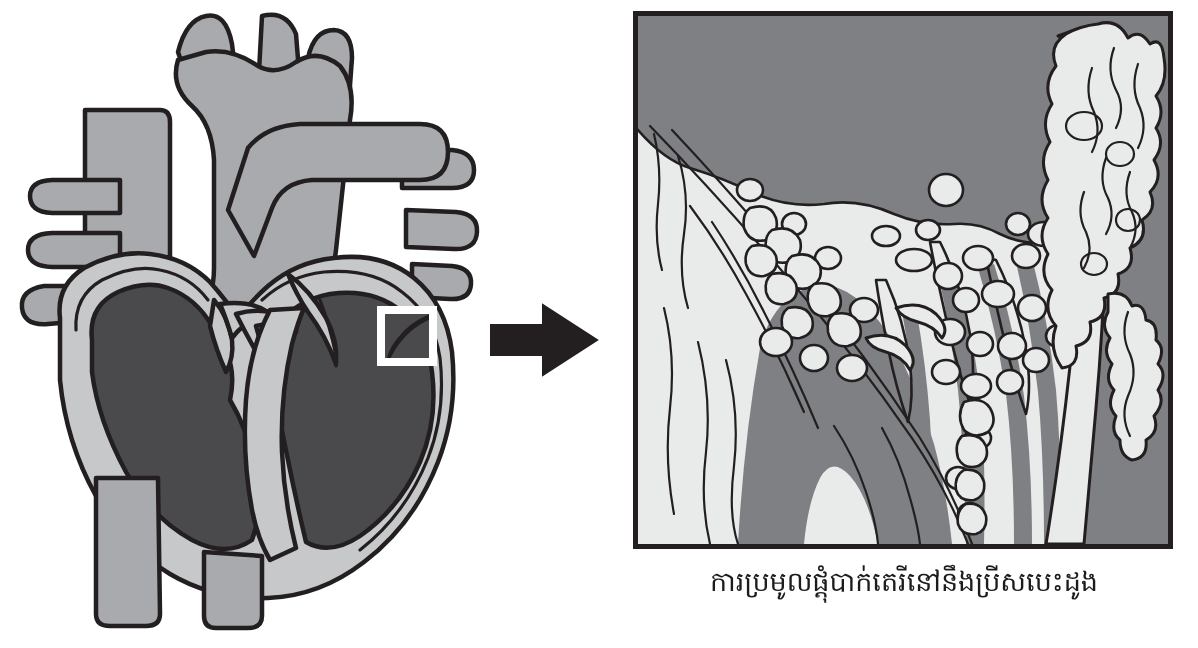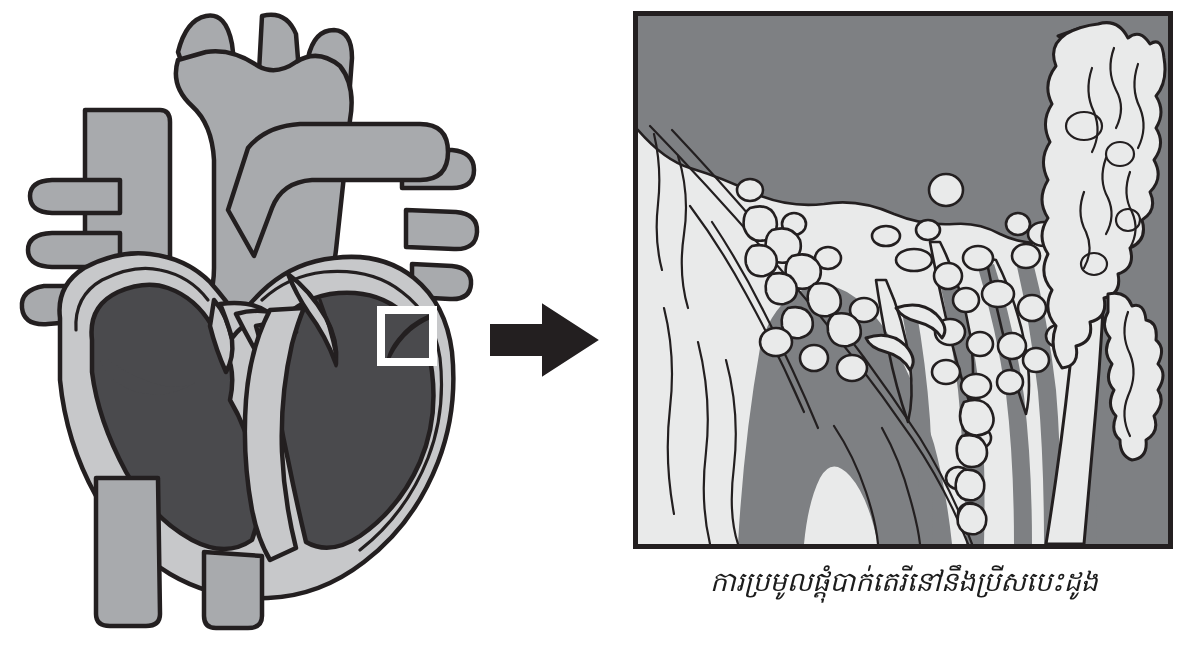--- a/index.html
+++ b/index.html
@@ -44,21 +44,20 @@
     position: absolute;
     left: 628px;
     top: 562px;
     width: 552px;
     text-align: center;
     font-family: "DejaVu Sans", "Liberation Sans", sans-serif;
     font-size: 27px;
     line-height: 1.45;
     color: #1c1c1c;
     white-space: nowrap;
-    font-style: italic;
   }
   svg { display: block; }
 </style>
 </head>
 <body>
 
 <div id="figure">
 
   <div class="heart-panel">
     <svg viewBox="0 0 500 640" width="500" height="640">

